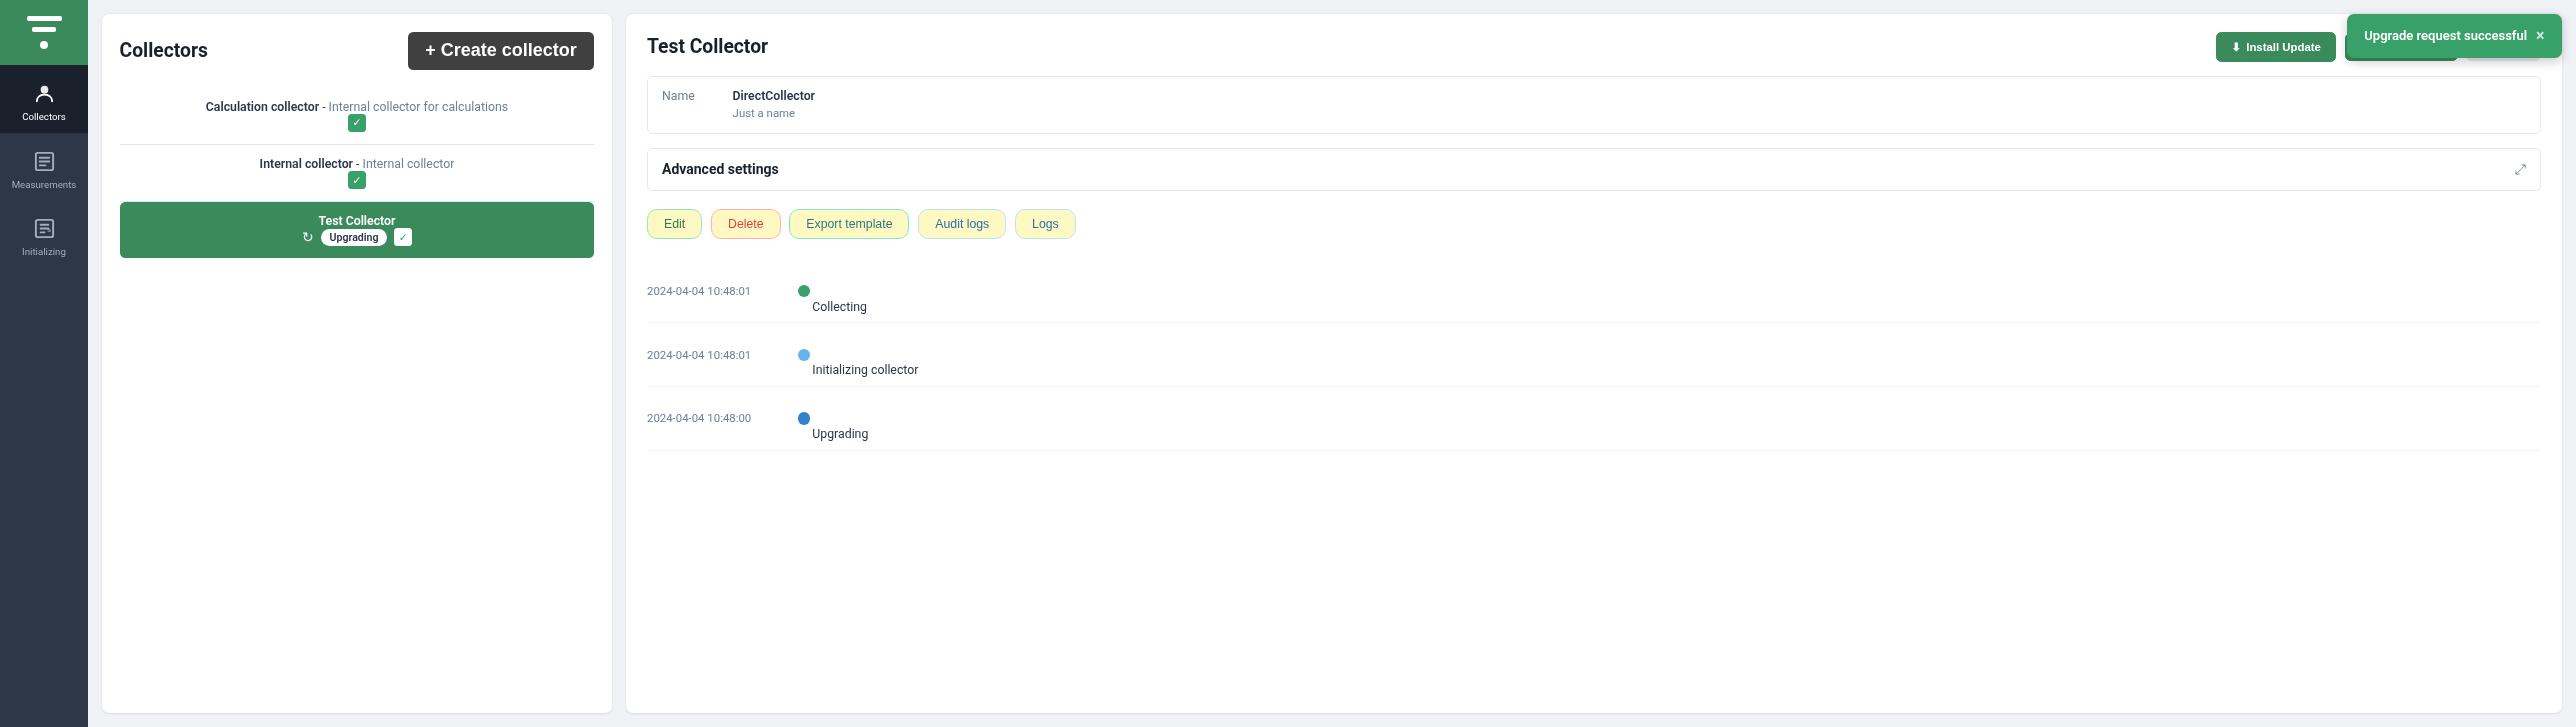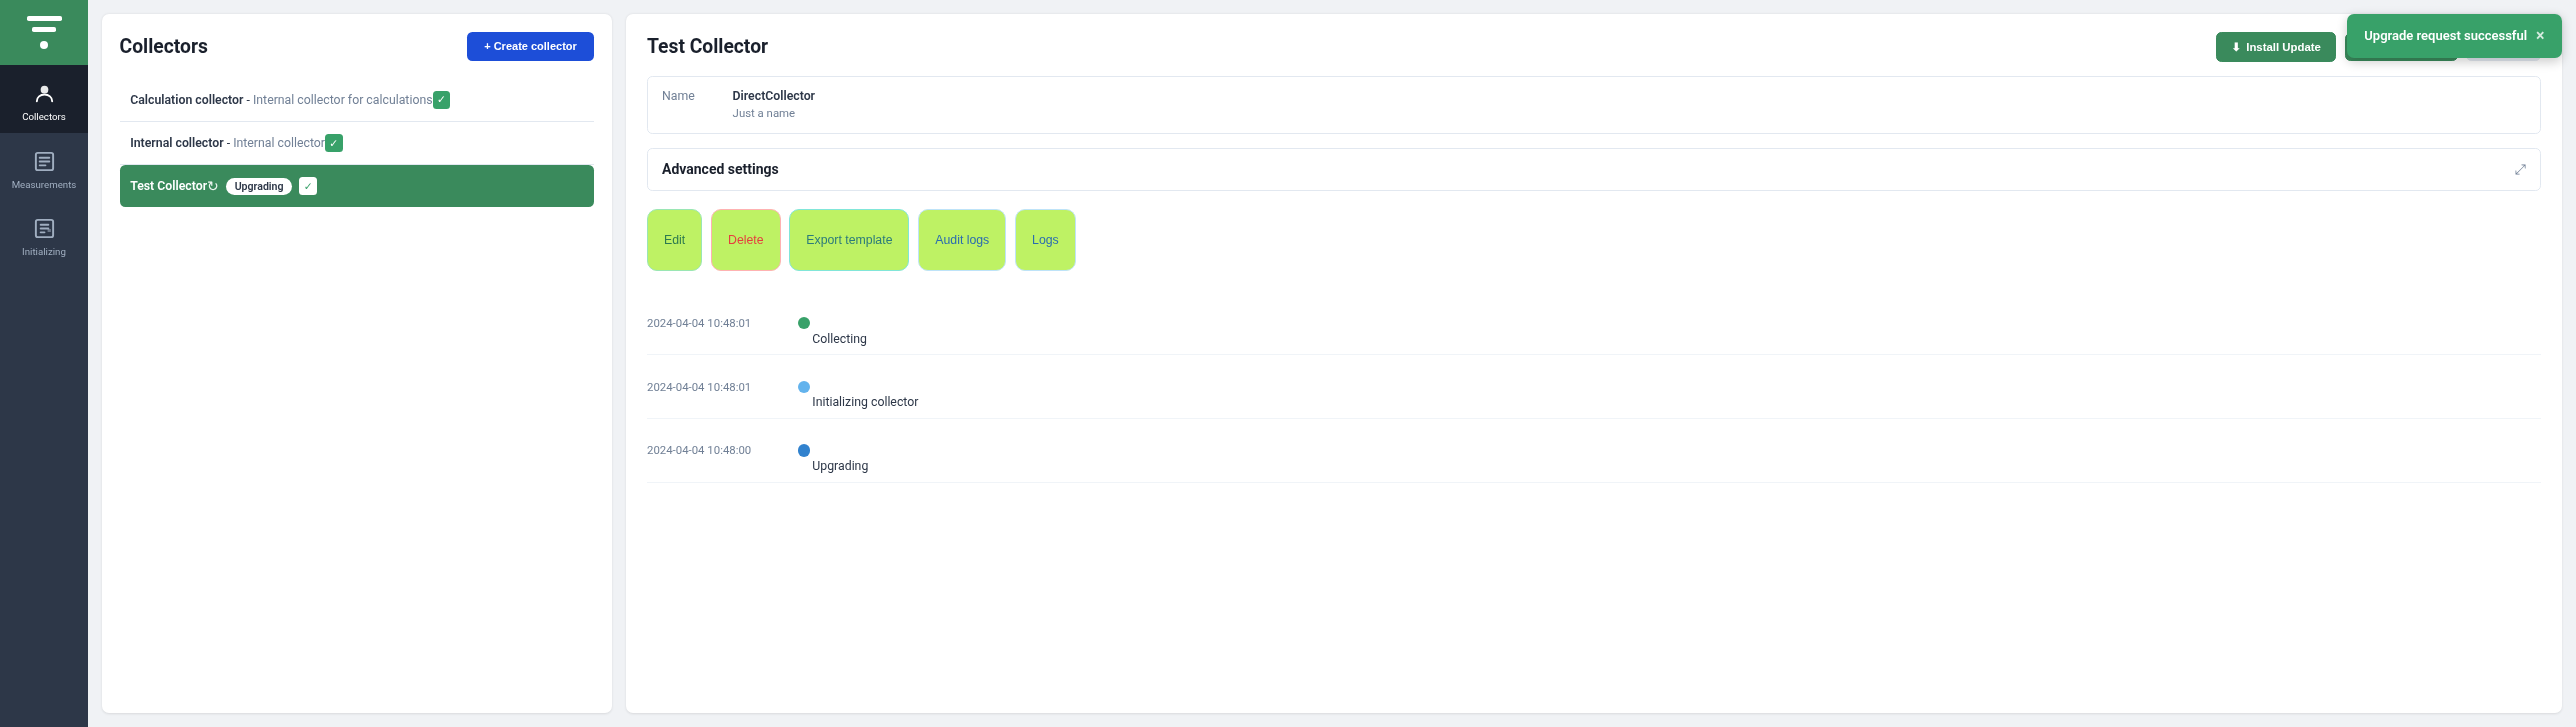--- a/index.html
+++ b/index.html
@@ -86,40 +86,41 @@
       align-items: center;
       justify-content: space-between;
       margin-bottom: 17.6px;
     }
     .collectors-title {
       font-size: 19.3px;
       font-weight: 700;
       color: #1a202c;
     }
     .create-btn {
-      background: #1d4ed8;
+      background: #404040;
       color: white;
       border: none;
       border-radius: 5.3px;
       padding: 8.8px 17.6px;
-      font-size: 11px;
+      font-size: 18px;
       font-weight: 600;
       cursor: pointer;
       display: flex;
       align-items: center;
       gap: 5.3px;
     }
 
     .collector-item {
       display: flex;
       align-items: center;
-      justify-content: flex-start;
+      justify-content: center;
       padding: 12.3px 10.6px;
       border-bottom: 0.9px solid #e2e8f0;
       cursor: pointer;
+      flex-direction: column;
     }
     .collector-item.active { background: #3a8a5c; border-radius: 5.3px; border-bottom: none; }
     .collector-item-text { font-size: 12.3px; color: #2d3748; }
     .collector-item.active .collector-item-text { color: white; }
     .collector-item-name { font-weight: 600; }
     .collector-item-desc { color: #718096; }
     .collector-item-icons { display: flex; align-items: center; gap: 7px; }
     .check-icon {
       width: 17.6px;
       height: 17.6px;
@@ -220,26 +221,26 @@
     .expand-icon { color: #718096; font-size: 14px; }
 
     
     .action-buttons-row {
       display: flex;
       gap: 8.8px;
       margin-bottom: 21px;
     }
     .action-btn-sm {
       border-radius: 10px;
-      padding: 23px 16px;
+      padding: 7px 16px;
       font-size: 12.3px;
       font-weight: 500;
       cursor: pointer;
       border: 0.9px solid #cbd5e0;
-      background: #bef264;
+      background: #fef9c3;
       color: #2d3748;
     }
     .action-btn-sm.delete { color: #e53e3e; border-color: #feb2b2; }
     .action-btn-sm.edit { color: #2d7a4f; border-color: #9ae6b4; }
     .action-btn-sm.export { color: #2c7a7b; border-color: #81e6d9; }
     .action-btn-sm.audit { color: #2b6cb0; border-color: #bee3f8; }
     .action-btn-sm.logs { color: #2b6cb0; border-color: #bee3f8; }
 
     
     .health-section {}

